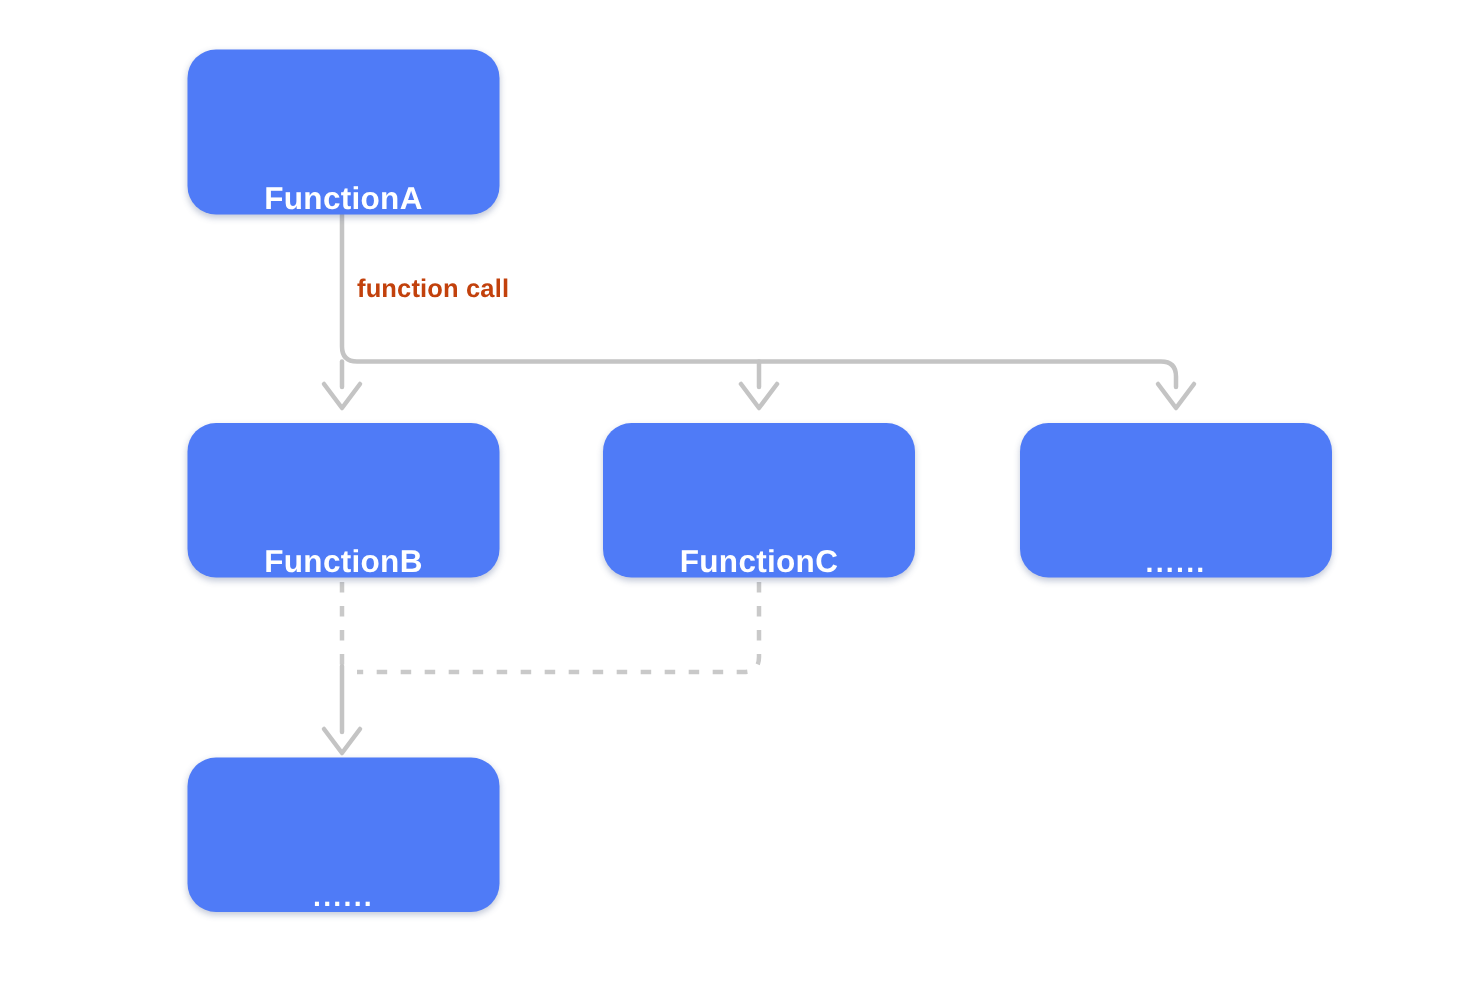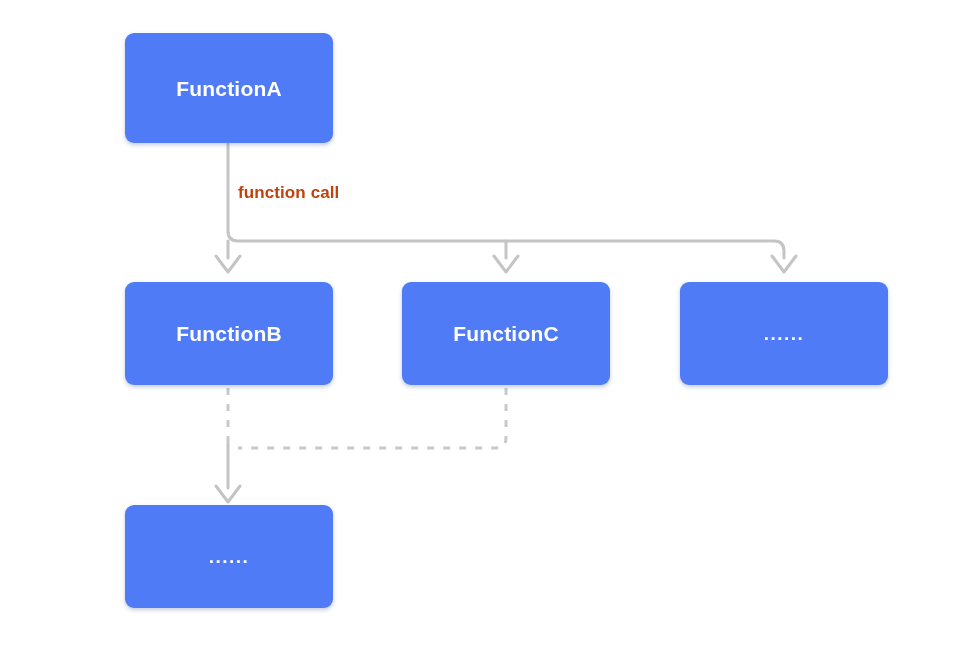--- a/index.html
+++ b/index.html
@@ -23,23 +23,23 @@
     left: 0;
     top: 0;
     width: 973px;
     height: 655px;
     pointer-events: none;
   }
   .node {
     position: absolute;
     box-sizing: border-box;
     background: #4f7bf7;
-    border-radius: 9px;
+    border-radius: 19px;
     display: flex;
-    align-items: center;
+    align-items: flex-end;
     justify-content: center;
     box-shadow: 0 2px 4px rgba(60, 80, 130, 0.30);
   }
   .node-label {
     color: #ffffff;
     font-size: 21px;
     font-weight: bold;
     letter-spacing: 0.2px;
     line-height: 1;
     user-select: none;

